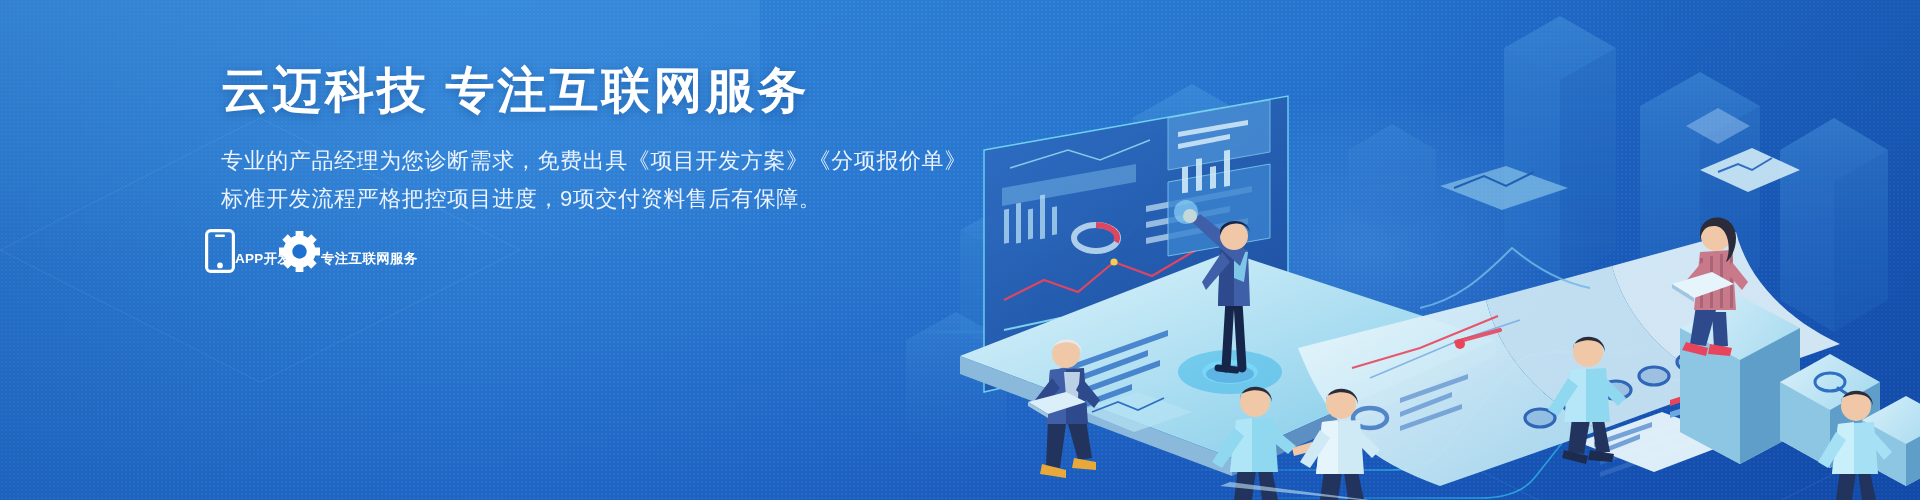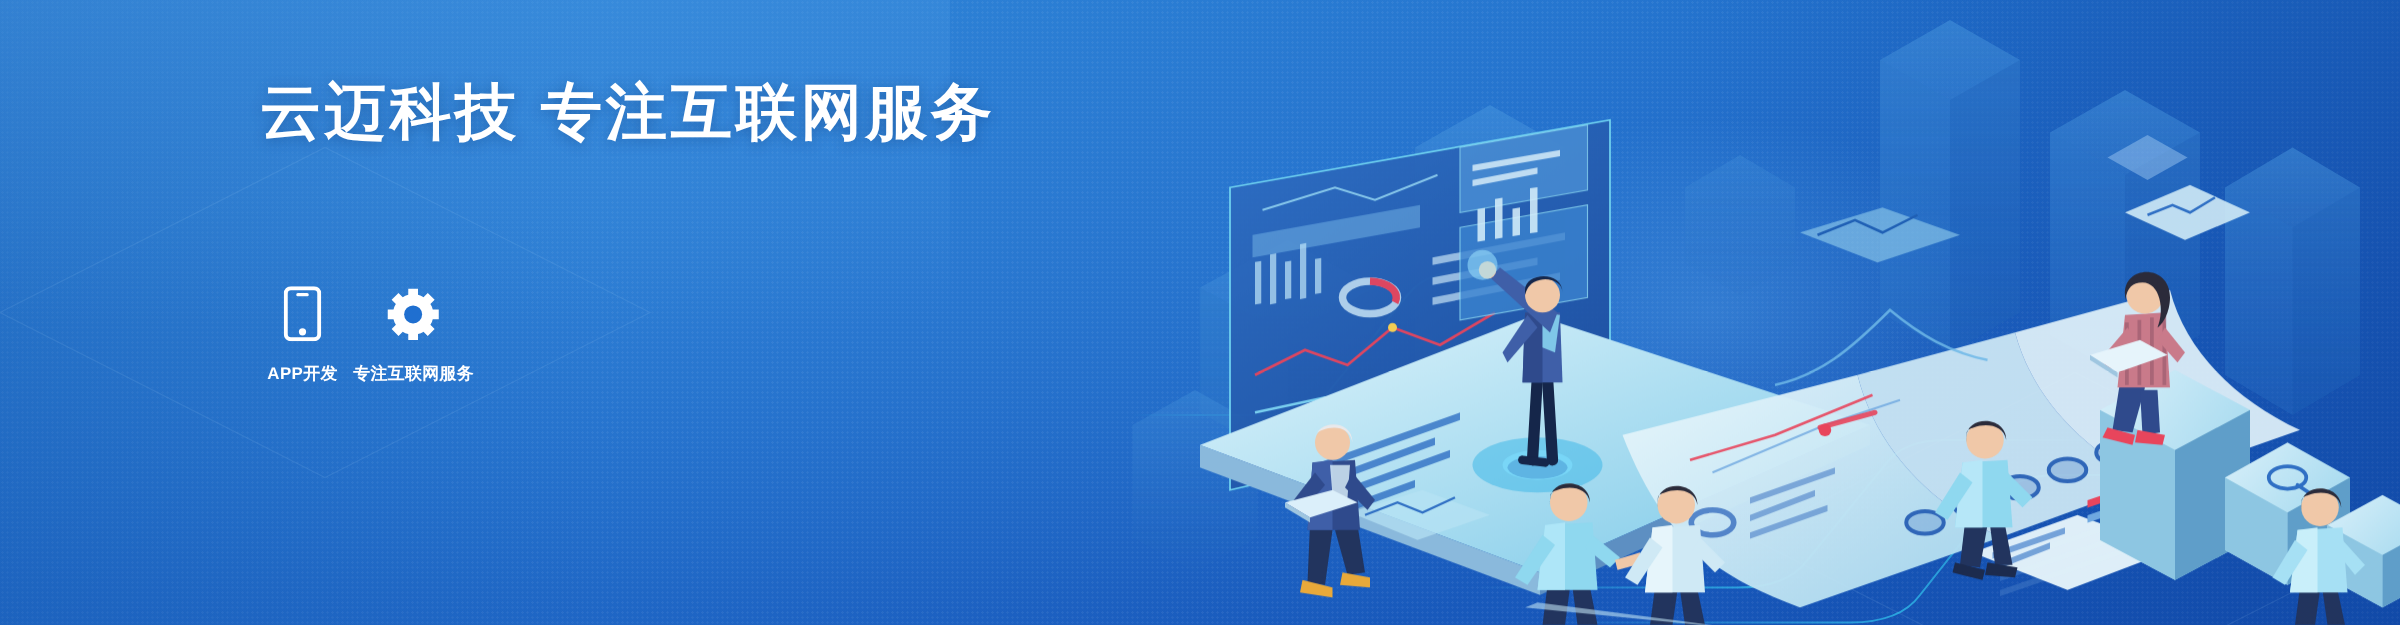--- a/index.html
+++ b/index.html
@@ -13,33 +13,33 @@
   }
   
   .tex{position:absolute;inset:0;
     background-image:radial-gradient(rgba(255,255,255,.055) 1px, transparent 1px);
     background-size:4px 4px;pointer-events:none;}
   .vign{position:absolute;inset:0;
     background:linear-gradient(90deg, rgba(20,78,165,.30) 0%, rgba(20,78,165,0) 25%, rgba(20,78,165,0) 70%, rgba(14,64,150,.35) 100%);
     pointer-events:none;}
 
   
-  .left{position:absolute;left:208px;top:60px;width:700px;z-index:6;}
+  .left{position:absolute;left:221px;top:60px;width:700px;z-index:6;}
   .title{
     color:#ffffff;font-size:49px;font-weight:bold;letter-spacing:3px;
     line-height:1.25;margin:0 0 22px 0;white-space:nowrap;
     text-shadow:0 2px 10px rgba(8,48,110,.35);
   }
   .sub{color:#eaf3ff;font-size:22px;line-height:1.62;letter-spacing:.6px;
        font-weight:normal;white-space:nowrap;}
   .sub div{margin-bottom:2px;}
 
   
   .icons{position:absolute;left:205px;top:228px;display:flex;align-items:flex-end;z-index:6;}
-  .icell{display:flex;flex-direction:column;align-items:center;width:74px;margin-right:0;}
+  .icell{display:flex;flex-direction:row;align-items:center;width:74px;margin-right:0;}
   .icell .ibox{height:46px;display:flex;align-items:center;justify-content:center;margin-bottom:16px;}
   .icell .ilab{color:#ffffff;font-size:13.5px;font-weight:bold;letter-spacing:.3px;white-space:nowrap;}
   .ico svg{display:block;}
 
   
   .illu{position:absolute;left:900px;top:0;width:1020px;height:500px;z-index:3;}
   .illu svg{display:block;}
   .glow{position:absolute;left:1060px;top:40px;width:620px;height:420px;z-index:2;
     background:radial-gradient(closest-side, rgba(120,200,255,.22), rgba(120,200,255,0) 75%);
     pointer-events:none;}
@@ -386,20 +386,24 @@
         <path d="M941 404 C941 386 973 386 973 406 C971 394 957 392 947 396 C941 398 941 398 941 408 Z" fill="#2b2b3a"></path>
       </g>
 
     </svg>
   </div>
 
   <div class="vign"></div>
 
   <div class="left">
     <h1 class="title">云迈科技 专注互联网服务</h1>
+    <div class="sub">
+      <div>专业的产品经理为您诊断需求，免费出具《项目开发方案》《分项报价单》</div>
+      <div>标准开发流程严格把控项目进度，9项交付资料售后有保障。</div>
+    </div>
   </div>
 
   <div class="icons">
 
     <div class="icell" style="width:74px">
       <div class="ibox ico">
         <svg width="30" height="44" viewBox="0 0 30 44">
           <rect x="1.6" y="1.6" width="26.8" height="40.8" rx="4.2" fill="none" stroke="#fff" stroke-width="3.2"></rect>
           <rect x="10" y="5.4" width="10" height="2.6" rx="1.3" fill="#fff"></rect>
           <rect x="6.6" y="11" width="16.8" height="21" rx="1.2" fill="#fff" opacity="0"></rect>

